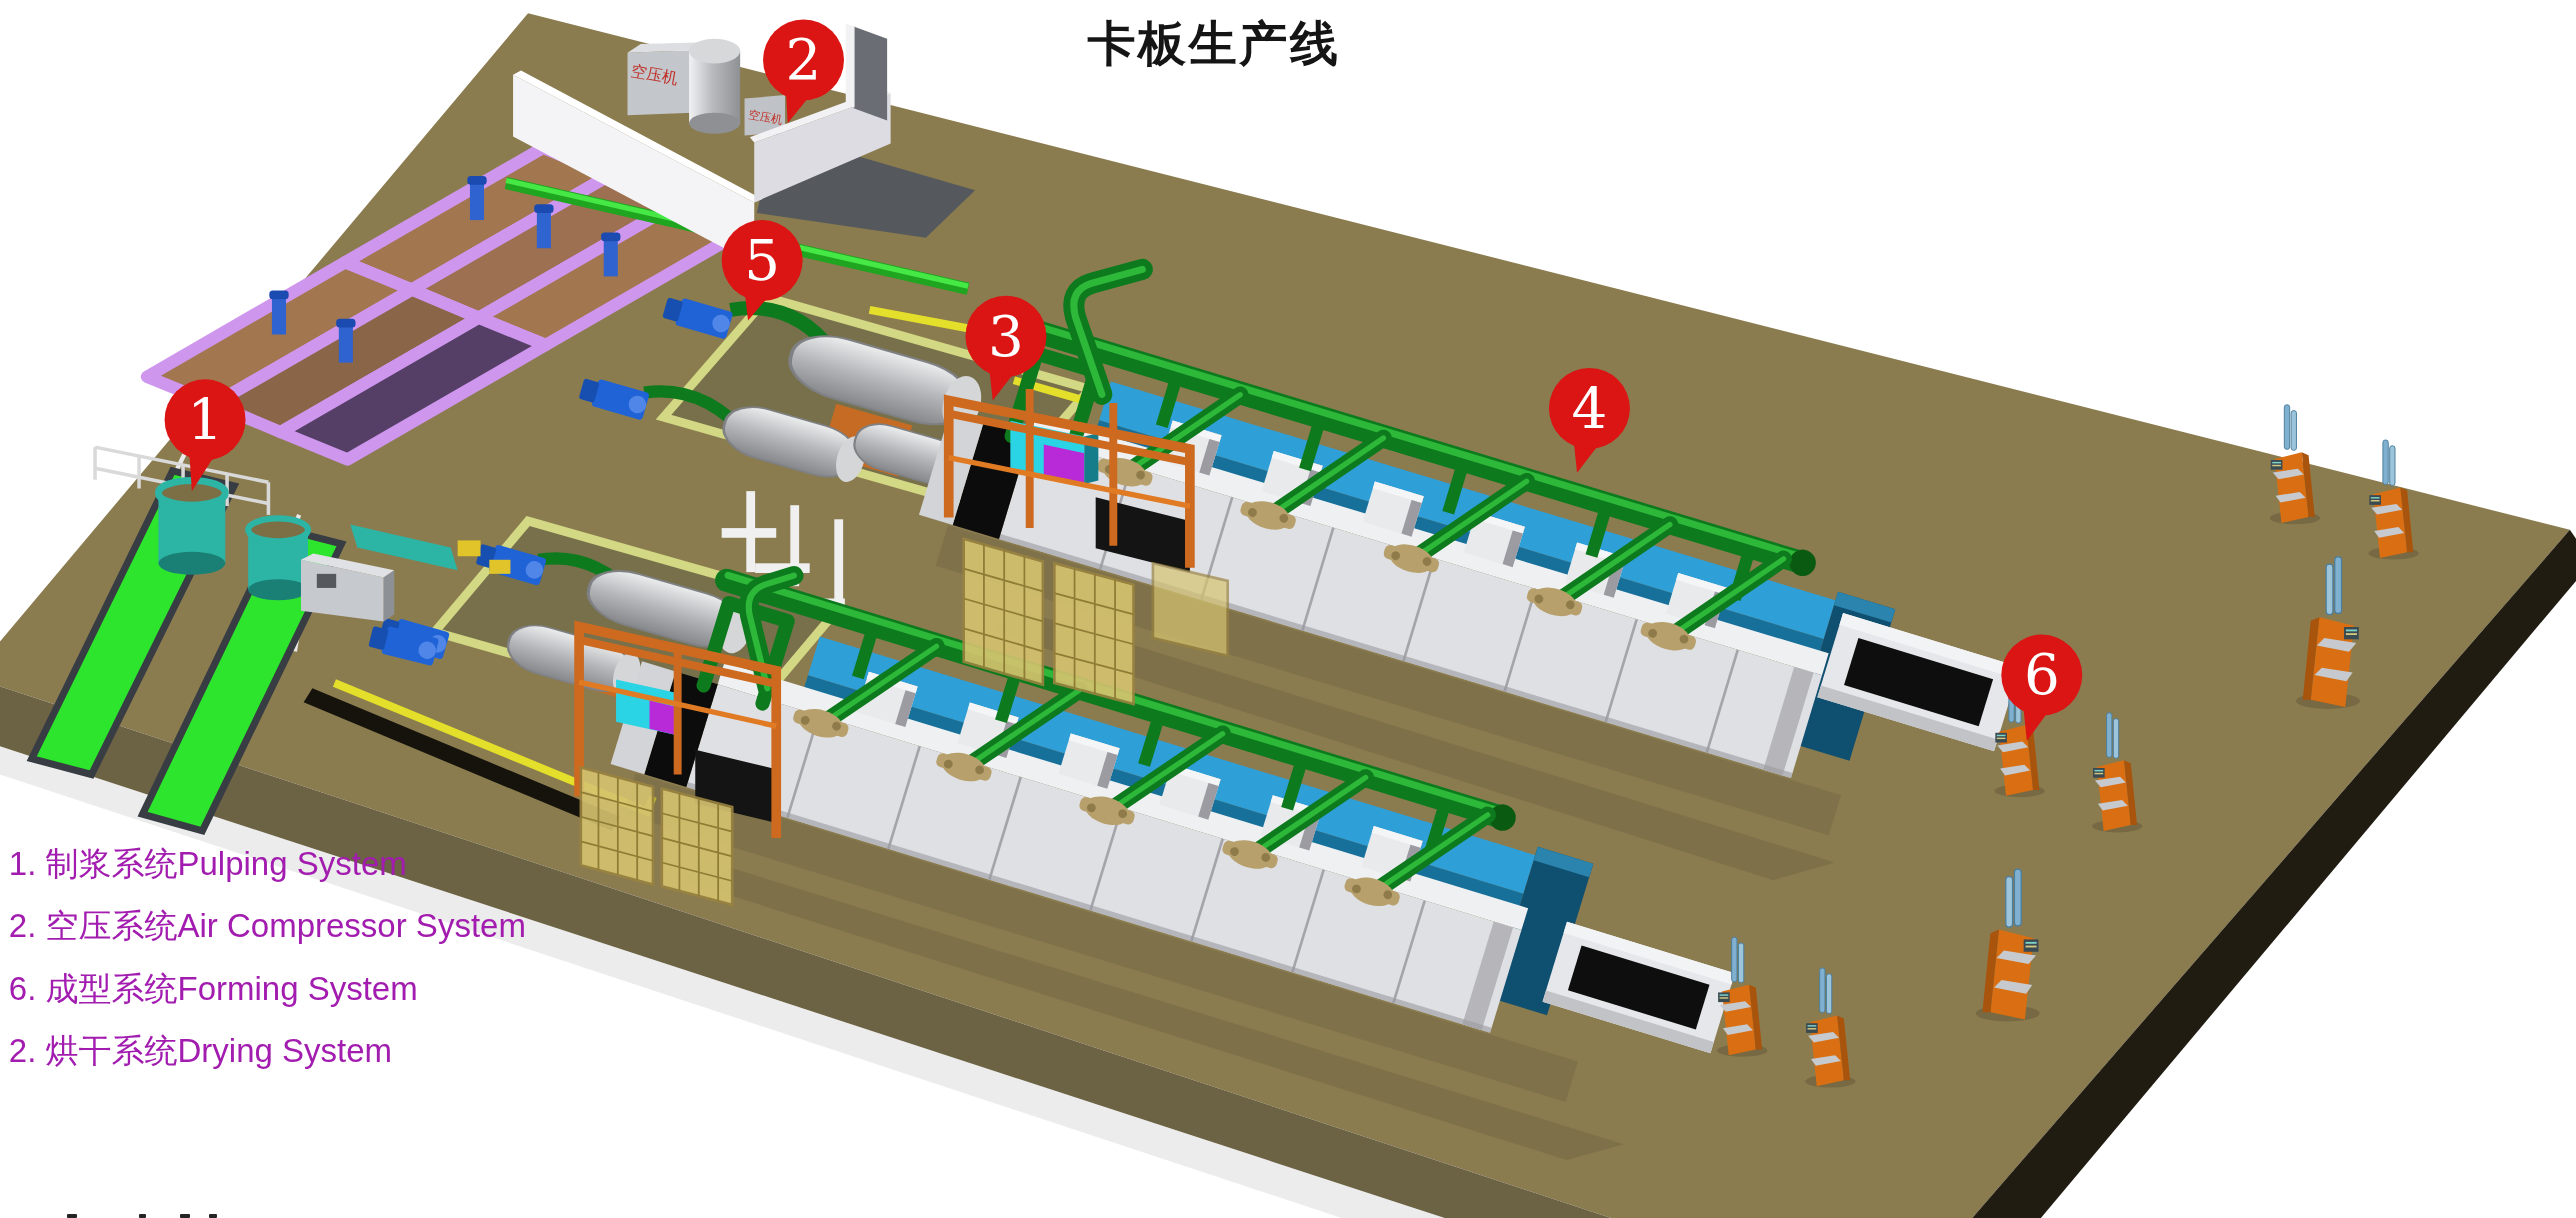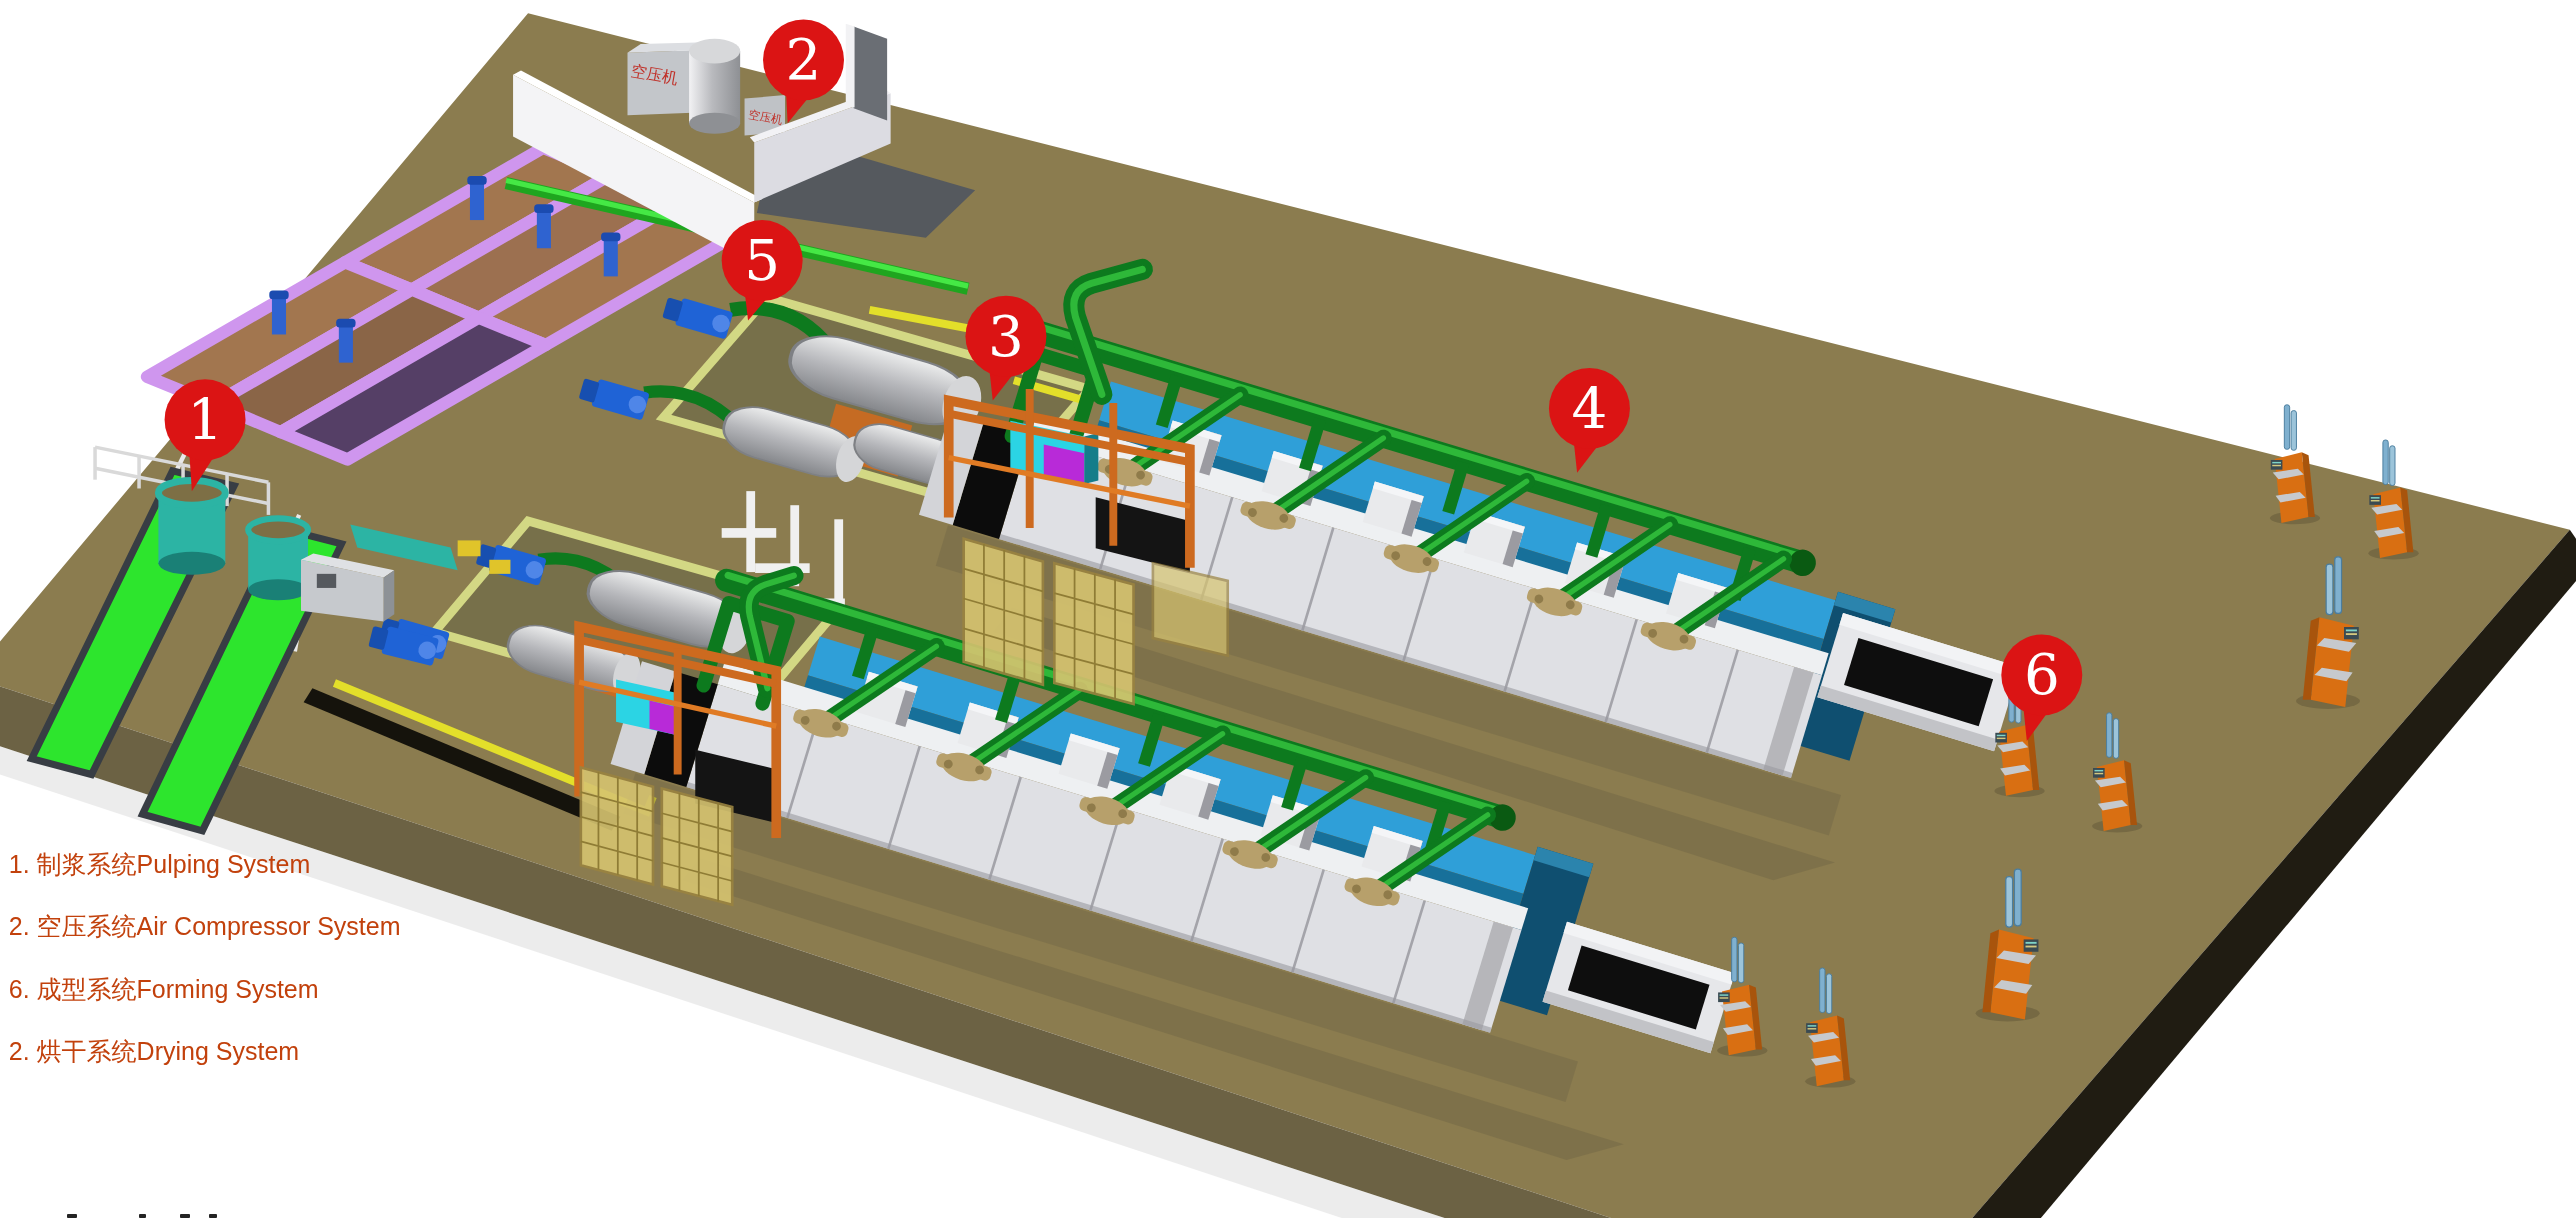--- a/index.html
+++ b/index.html
@@ -8,21 +8,21 @@
   #scene-svg{position:absolute;left:0;top:0;width:2576px;height:1219px;}
   .floor-top{fill:var(--floor-olive,#8b7c4f);}
   .duct-blue{fill:var(--duct-blue,#2f9fd8);}
   .belt-green{fill:var(--conveyor-green,#2de52d);}
   .mk-fill{fill:var(--marker-red,#db1414);}
   .mk-num{fill:#ffffff;font-family:"DejaVu Serif","Liberation Serif",serif;font-size:64px;text-anchor:middle;}
   .red-label{fill:var(--label-red,#c03028);font-family:"Liberation Sans",sans-serif;}
   #plant-title{position:absolute;left:994px;top:12.3px;width:440px;text-align:center;
     font-size:48px;font-weight:600;letter-spacing:2.6px;color:#151515;}
   #legend{position:absolute;left:8.8px;top:846px;margin:0;padding:0;list-style:none;}
-  #legend li{font-size:25px;line-height:36px;margin:0 0 26.4px 0;color:#c2410c;white-space:nowrap;}
+  #legend li{font-size:33px;line-height:36px;margin:0 0 26.4px 0;color:#a21caf;white-space:nowrap;}
   #truncated-line{position:absolute;left:0;top:1212px;width:352px;height:7px;}
   #truncated-line span{position:absolute;top:1.8px;width:9.7px;height:4.4px;background:#242424;border-radius:0.9px;}
   #truncated-line .m1{left:67px;} #truncated-line .m2{left:139px;width:7px;}
   #truncated-line .m3{left:180px;} #truncated-line .m4{left:209px;width:8px;}
 </style>
 </head>
 <body>
 
 <div id="stage">
 
@@ -388,20 +388,21 @@
       <text class="mk-num" x="866" y="318">5</text>
     </g>
     <g>
       <path class="mk-fill" d="M2299,803 L2303,842 L2327,809 Z"></path>
       <circle class="mk-circle mk-fill" cx="2320" cy="767" r="46"></circle>
       <text class="mk-num" x="2320" y="789">6</text>
     </g>
   </g>
 </svg>
 
+<div id="plant-title">卡板生产线</div>
 
 <ul id="legend">
   <li>1. 制浆系统Pulping System</li>
   <li>2. 空压系统Air Compressor System</li>
   <li>6. 成型系统Forming System</li>
   <li>2. 烘干系统Drying System</li>
 </ul>
 
 <div id="truncated-line">
   <span class="m1"></span>

